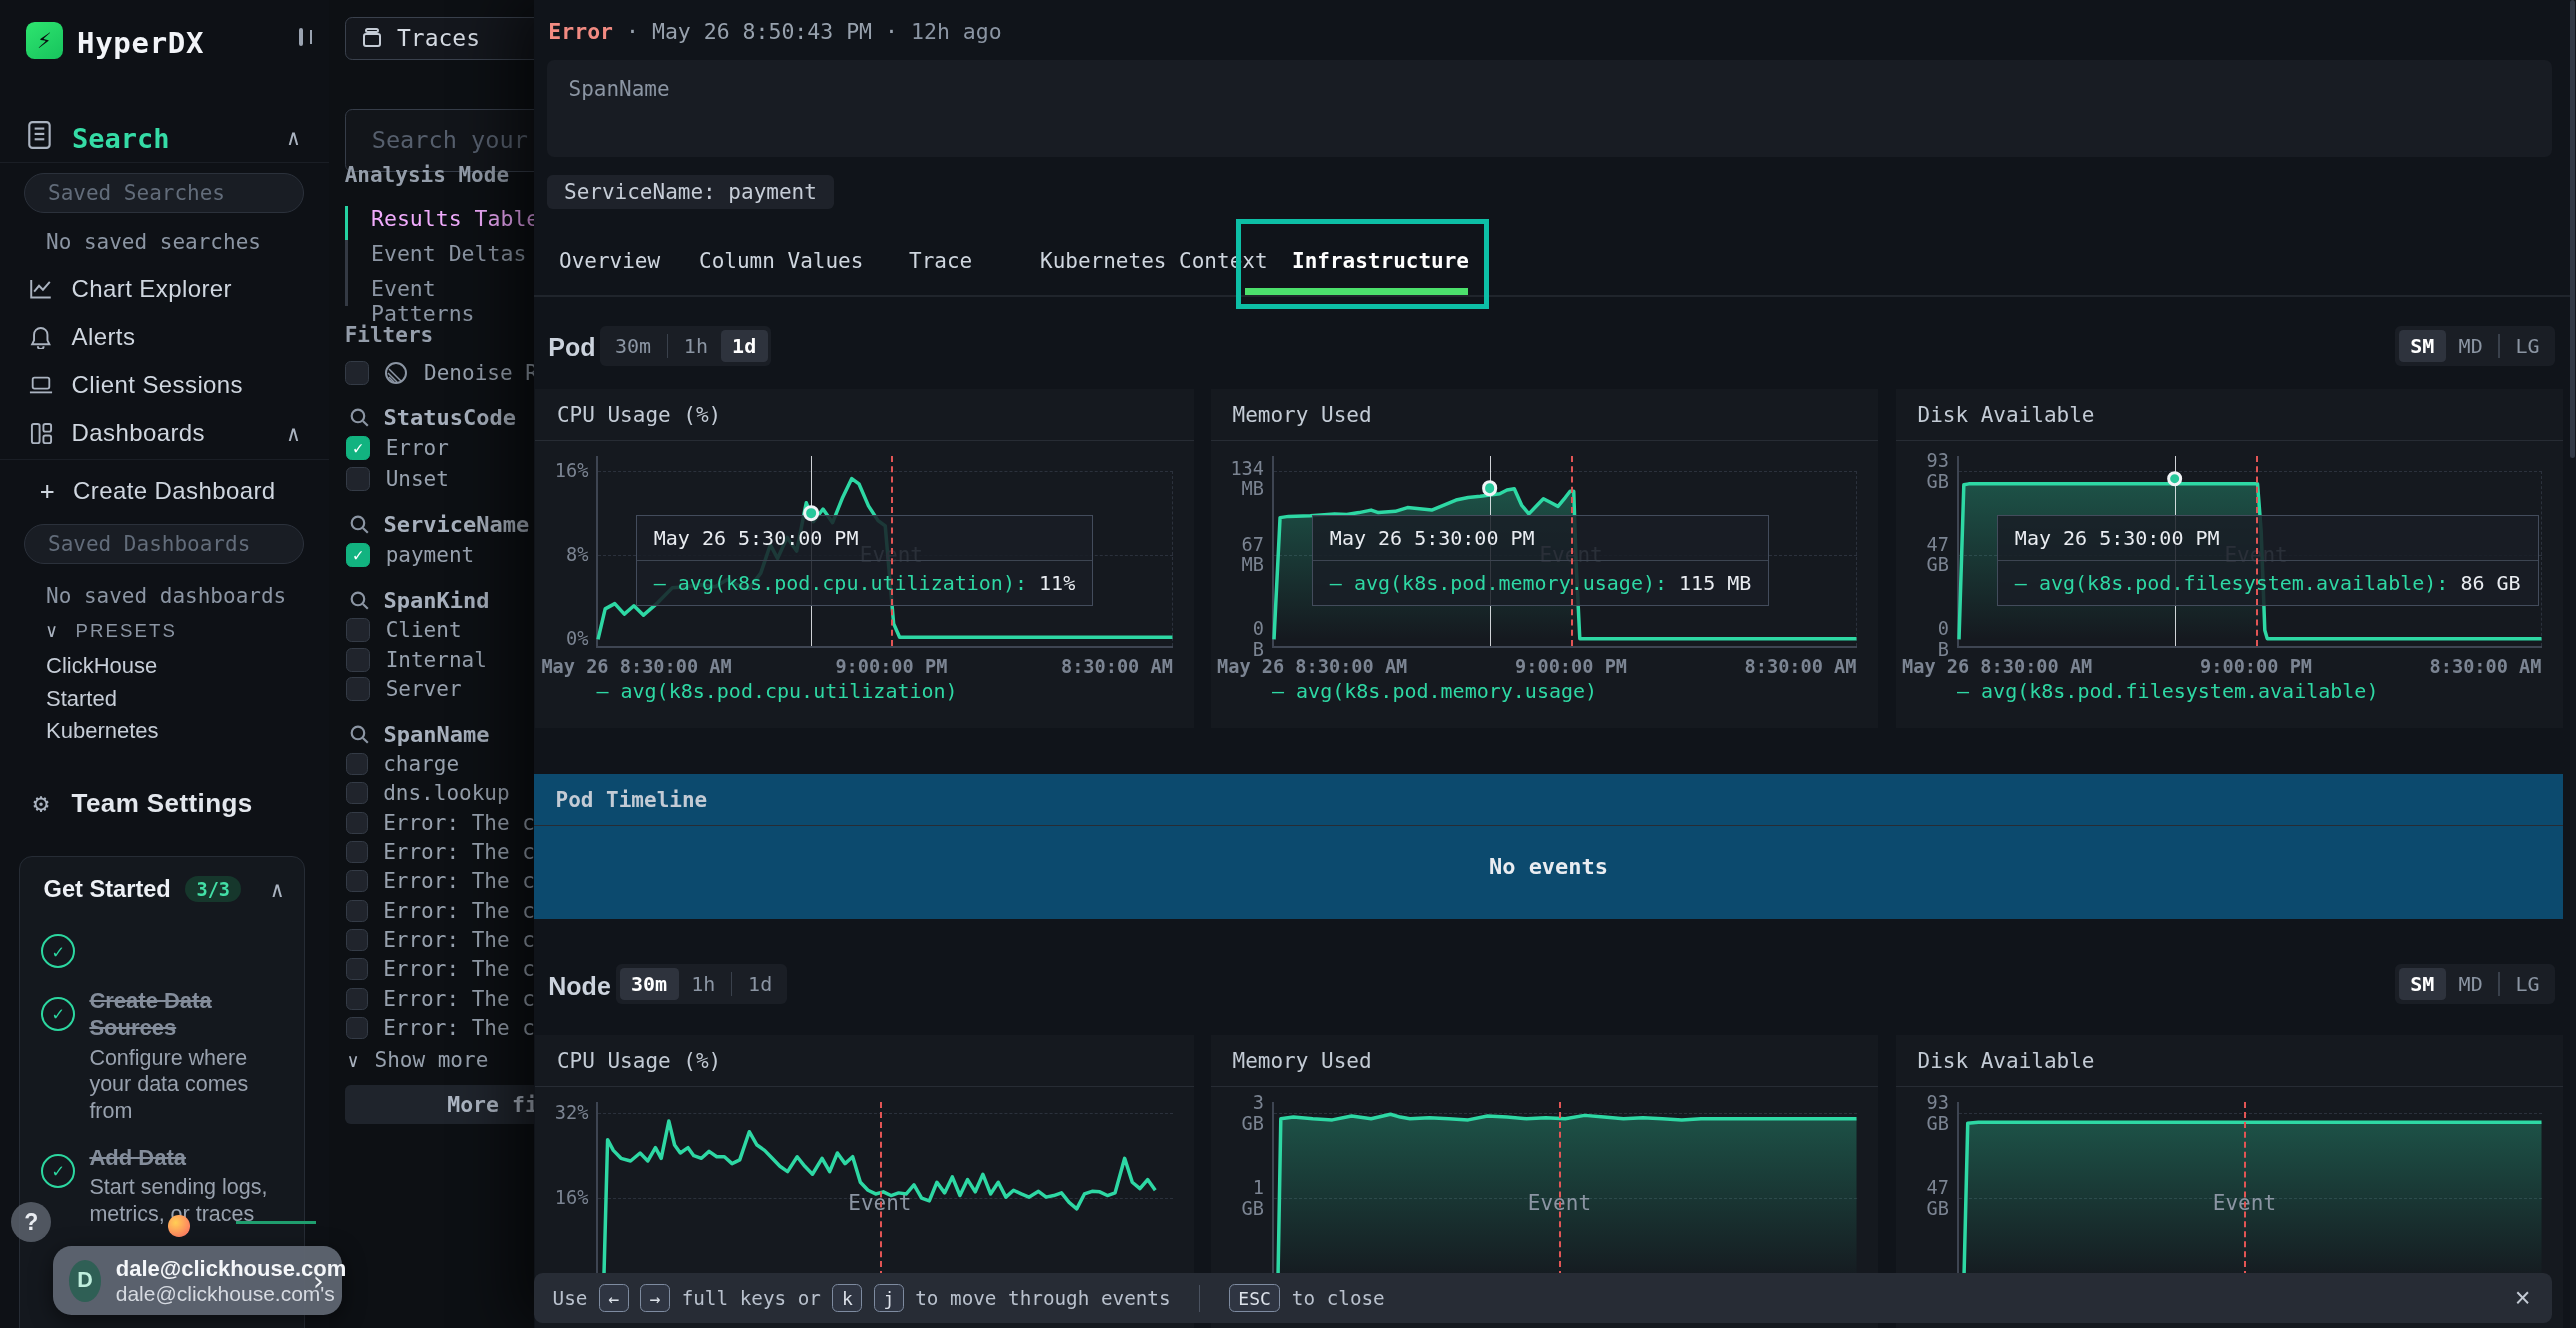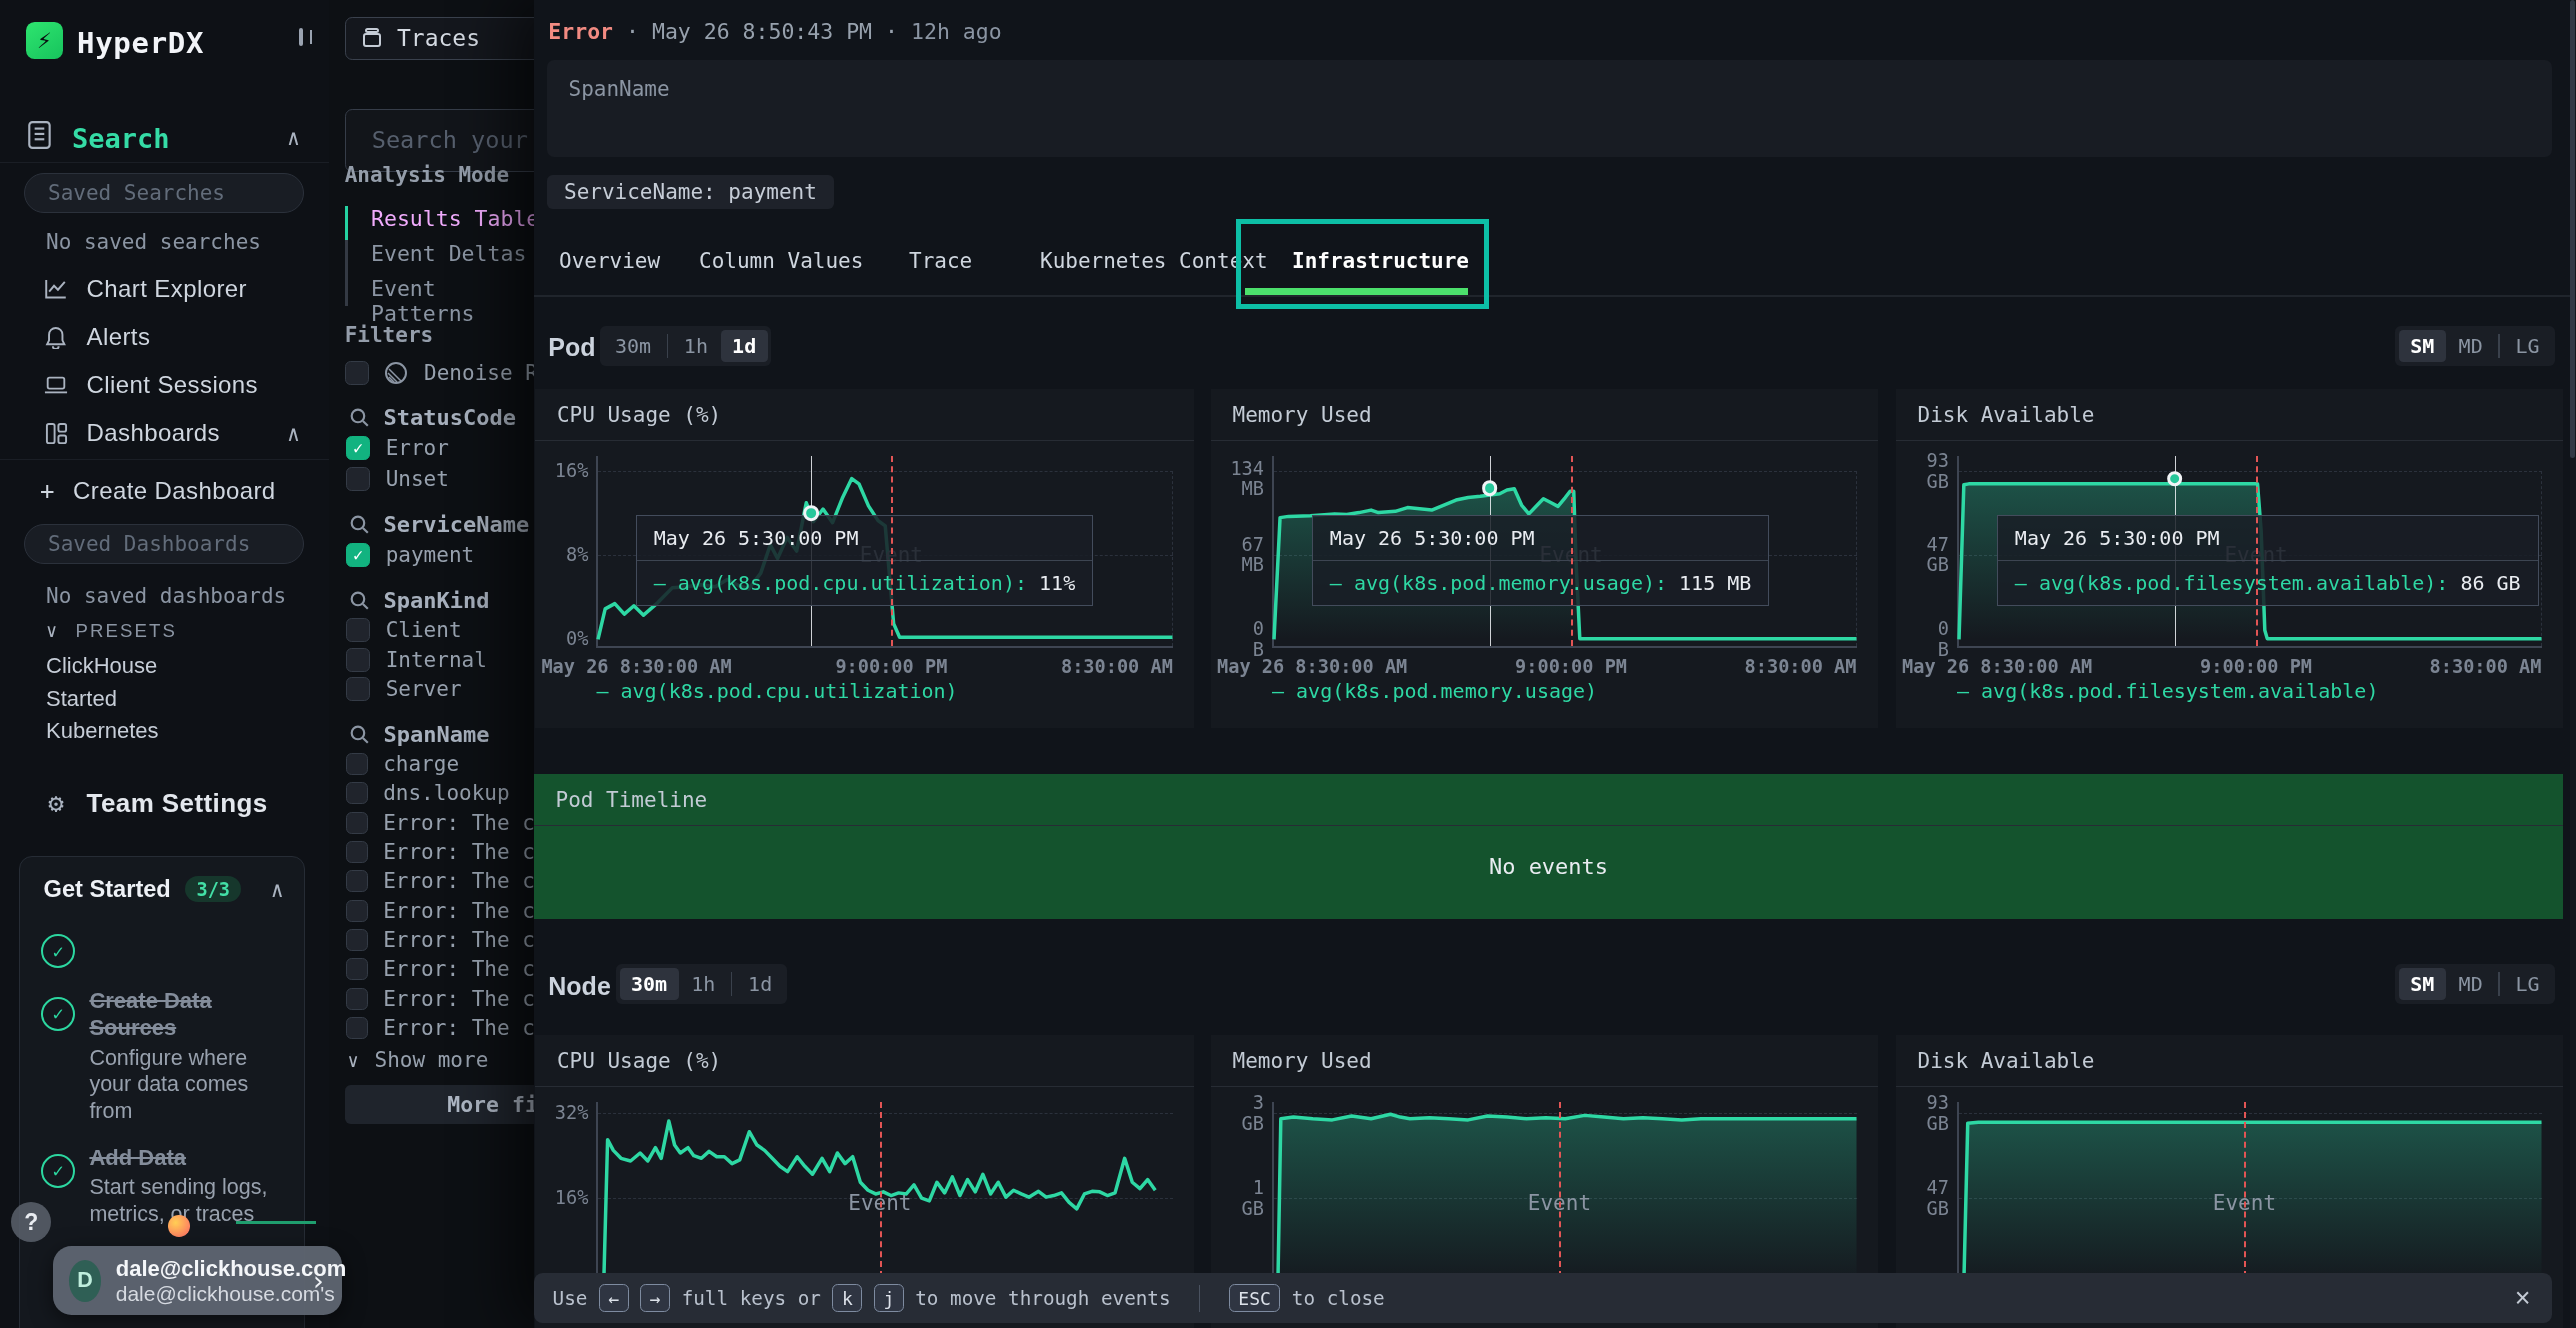--- a/index.html
+++ b/index.html
@@ -19,21 +19,21 @@
   .side-divider { position:absolute; left:0; right:0; height:1.4px; background:#1a1e25; }
   .nav-label-accent { color:#35dca6; font-size:27px; font-weight:bold; }
   .chev { color:#aab3c0; font-size:21.5px; }
   .pill { position:absolute; left:24px; width:280px; height:40px; border-radius:20px;
           background:#191d24; border:1.4px solid #2b313b; display:flex; align-items:center; padding:0 13px; gap:10px; }
   .pill input { flex:1; background:transparent; border:none; outline:none;
                 font:21px "DejaVu Sans Mono",monospace; color:#9aa3b1; }
   .pill input::placeholder { color:#626c7a; }
   .kbd-chip { background:#262b34; border-radius:5.7px; padding:2.9px 7.2px; color:#8b95a3; font-size:19.3px; }
   .muted { color:#8b95a3; font-size:21px; }
-  .nav-item { position:absolute; left:0; right:0; height:34px; display:flex; align-items:center; gap:18.6px; padding-left:44px; }
+  .nav-item { position:absolute; left:0; right:0; height:34px; display:flex; align-items:center; gap:18.6px; padding-left:29px; }
   .nav-item .lbl { font-size:24px; color:#cfd6df; font-family:"Liberation Sans",sans-serif; letter-spacing:0.4px; }
   .nav-ic { width:24px; display:flex; justify-content:center; color:#aab3c0; }
   .preset { font-size:22px; color:#c6cdd7; font-family:"Liberation Sans",sans-serif; }
   .gs-card { position:absolute; left:18.6px; top:856px; width:286px; height:501px;
              background:#14181e; border:1.4px solid #262c35; border-radius:13px; overflow:hidden; }
   .gs-head { display:flex; align-items:center; gap:14.3px; padding:18.6px 20px 7.2px 24px; }
   .gs-title { font-size:23.6px; font-weight:bold; color:#eef1f6; font-family:"Liberation Sans",sans-serif; }
   .gs-badge { background:#16372c; color:#43dfa6; border-radius:715px; padding:2.9px 11.4px; font-size:18.6px; font-weight:bold; }
   .gs-step { display:flex; gap:14.3px; padding:14.3px 17px 4.3px 21.5px; }
   .gs-check { flex:0 0 34px; width:34px; height:34px; border-radius:50%; border:2.1px solid #2cd7a0;
@@ -118,21 +118,21 @@
   .cursor-line { position:absolute; top:0; bottom:0; width:1.4px; background:rgba(240,243,247,.85); z-index:1; }
   .dot { position:absolute; width:15.7px; height:15.7px; border-radius:50%; background:#27c79a;
          border:3.6px solid #f2f4f7; transform:translate(-50%,-50%); z-index:5; }
   .tooltip { position:absolute; left:6.5%; top:31%; background:rgba(25,29,38,.85); border:0.7px solid #434c5c;
              z-index:2; min-width:58%; }
   .tt-head { padding:10px 17px; font-size:20px; color:#e9ecf1; border-bottom:0.7px solid #3d4552; }
   .tt-body { padding:10px 17px; font-size:20px; white-space:nowrap; }
   .tt-key { color:#2ed8a4; }
   .tt-val { color:#e9ecf1; }
 
-  .timeline-card { position:absolute; left:0; right:13px; top:774px; height:145px; background:#14532d; }
+  .timeline-card { position:absolute; left:0; right:13px; top:774px; height:145px; background:#0c4a6e;font-weight:bold; }
   .tl-empty { position:absolute; left:0; right:0; top:80px; text-align:center; font-size:22px; color:#e9ecf1; }
 
   .footer { position:absolute; left:0; right:24px; top:1273px; height:50px; background:#272c35; border-radius:8.6px;
             display:flex; align-items:center; gap:11.4px; padding-left:18.6px; font-size:19.3px; color:#b9c1cd; z-index:6; }
   .kbd { border:1.4px solid #7e8ba0; border-radius:5.7px; background:#2f3542; color:#dde2ea;
          font-size:18px; padding:2.1px 8.6px; }
   .foot-sep { width:1.4px; height:27px; background:#4a5260; margin:0 17px; }
   .close-x { position:absolute; right:21.5px; top:10px; font-size:27px; color:#c3cad4;
              font-family:"Liberation Sans",sans-serif; }
   .page-scroll { position:absolute; right:0; top:0; bottom:0; width:6.4px; background:#14181e; }

